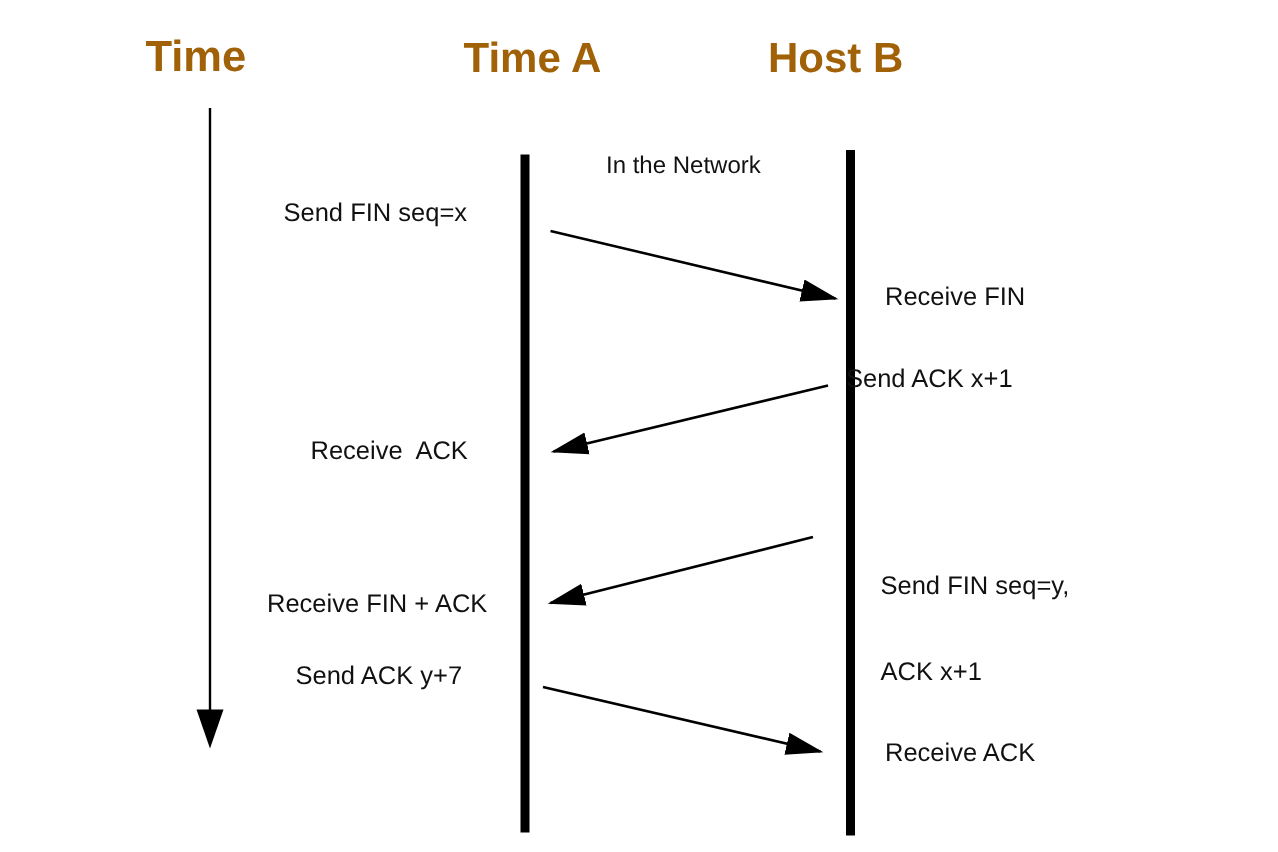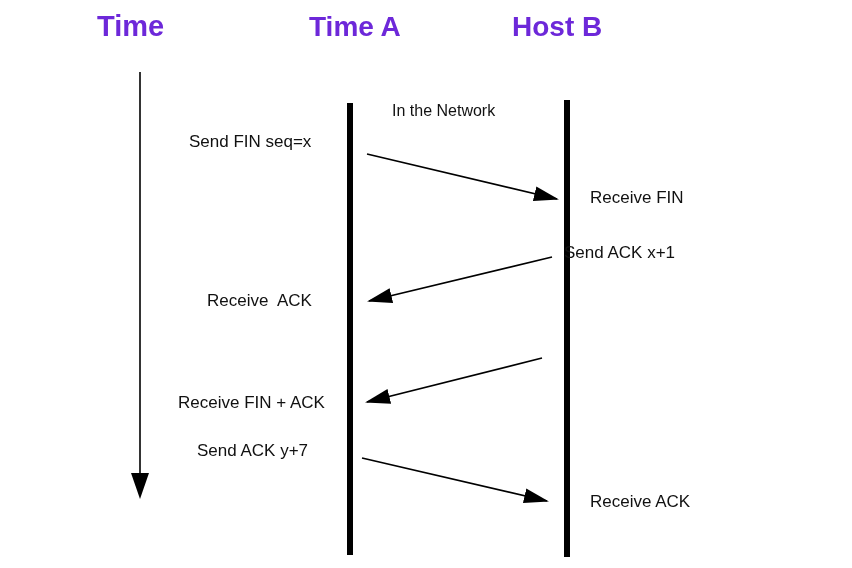--- a/index.html
+++ b/index.html
@@ -13,22 +13,23 @@
     position: relative;
     width: 852px;
     height: 568px;
     background: #ffffff;
     overflow: hidden;
   }
   .hdr {
     position: absolute;
     font-size: 28px;
     font-weight: 700;
-    color: #6d28d9;
+    color: #a16207;
     white-space: pre;
+    margin-top: 12px;
   }
   .evt {
     position: absolute;
     font-size: 17px;
     font-weight: 400;
     color: #111111;
     white-space: pre;
     line-height: 19px;
   }
   .note {
@@ -55,29 +56,33 @@
 
 <div class="canvas">
 
   <div class="hdr" style="left:97px; top:10px; font-size:29px;">Time</div>
   <div class="hdr" style="left:309px; top:11px;">Time A</div>
   <div class="hdr" style="left:512px; top:11px;">Host B</div>
 
   <div class="lifeline" style="left:347px; top:103px; height:452px;"></div>
   <div class="lifeline" style="left:564px; top:100px; height:457px;"></div>
 
-  <div class="note" style="left:392px; top:102px;text-align:right;">In the Network</div>
+  <div class="note" style="left:404px; top:102px;text-align:right;">In the Network</div>
 
   <div class="evt" style="left:189px; top:132px;">Send FIN seq=x</div>
   <div class="evt" style="left:207px; top:291px;">Receive  ACK</div>
   <div class="evt" style="left:178px; top:393px;">Receive FIN + ACK</div>
   <div class="evt" style="left:197px; top:441px;">Send ACK y+7</div>
 
   <div class="evt" style="left:590px; top:188px;">Receive FIN</div>
   <div class="evt" style="left:564px; top:243px;">Send ACK x+1</div>
+  <div class="evt" style="left:587px; top:343px;">
+    <div>Send FIN seq=y,</div>
+    <div>ACK x+1</div>
+  </div>
   <div class="evt" style="left:590px; top:492px;">Receive ACK</div>
 
   <svg class="layer" width="852" height="568" viewBox="0 0 852 568">
     <defs>
       <marker id="head" markerUnits="userSpaceOnUse" markerWidth="26" markerHeight="18" refX="23" refY="9" orient="auto">
         <path d="M0,1.5 L25,9 L0,16.5 Z" fill="#000000"></path>
       </marker>
     </defs>
 
     <g>

